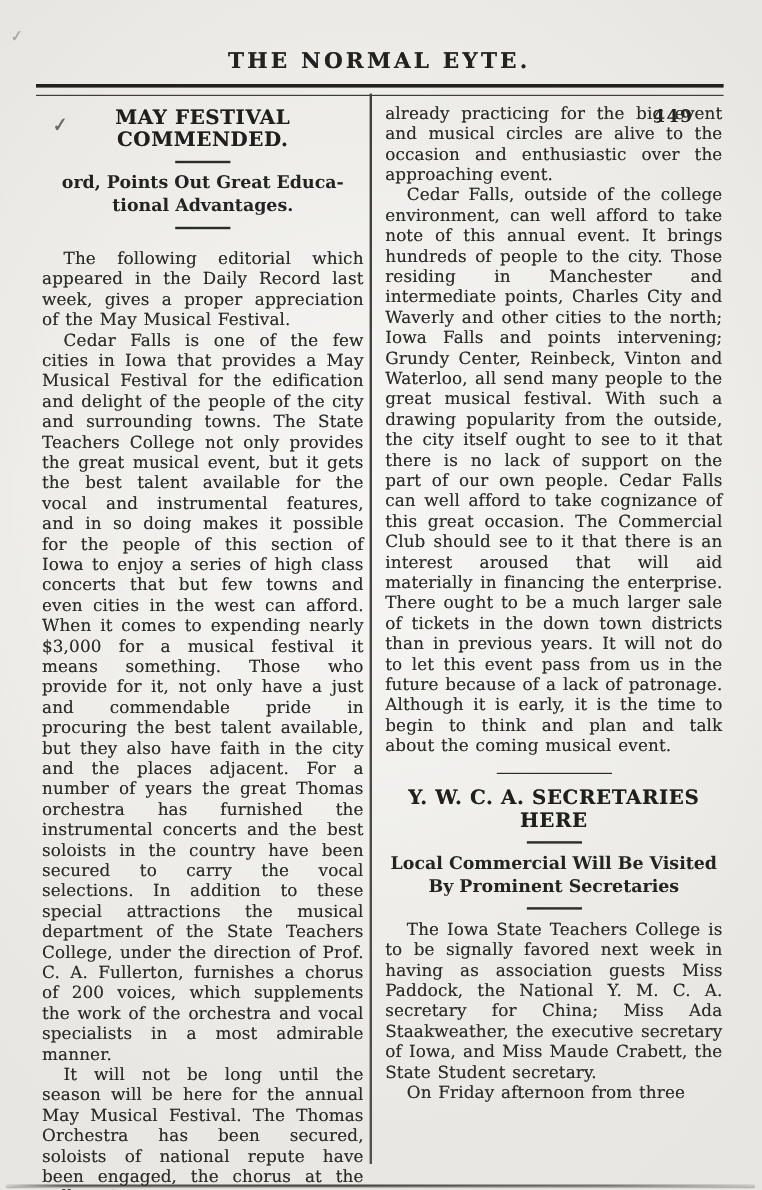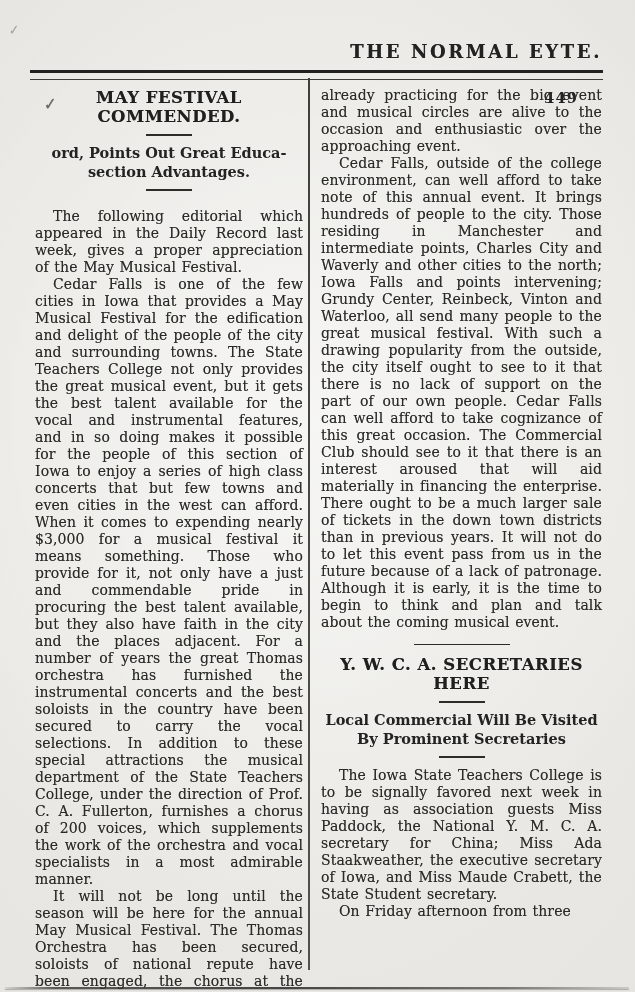--- a/index.html
+++ b/index.html
@@ -12,21 +12,21 @@
       radial-gradient(ellipse 140% 120% at 50% 50%, #ecebe7 0%, #e6e5e1 62%, #dddcd7 88%, #d2d1cc 100%);
     font-family:"DejaVu Serif","Liberation Serif",serif;
     color:#29292687;
     color:#2a2a27;
     overflow:hidden;
   }
 
   
   .masthead { position:absolute; top:41px; left:30px; width:572px; height:24px; }
   .mast-title {
-    display:block; text-align:right;
+    display:block; text-align:center;
     font-weight:bold; font-size:18px; letter-spacing:2.6px;
     color:#222220;
     text-shadow:0 0 .5px rgba(34,34,32,.65);
   }
   .page-num {
     position:absolute; right:24px; top:4px;
     font-weight:bold; font-size:14.5px; letter-spacing:1.2px; color:#222220;margin-top:44px;
   }
   .double-rule {
     position:absolute; top:70px; left:30px; width:573px; height:6px;
@@ -95,21 +95,21 @@
 
   <div class="double-rule"></div>
 
   <div class="content">
 
     <section class="col left">
       <h2 class="headline">MAY FESTIVAL COMMENDED.</h2>
       <div class="rule"></div>
       <div class="subhead">
         <div>ord, Points Out Great Educa-</div>
-        <div>section Advantages.</div>
+        <div>tional Advantages.</div>
       </div>
       <div class="rule"></div>
       <p class="body ind first">The following editorial which appeared in the Daily Record last week, gives a proper appreciation of the May Musical Festival.</p>
       <p class="body ind">Cedar Falls is one of the few cities in Iowa that provides a May Musical Festival for the edification and delight of the people of the city and surrounding towns. The State Teachers College not only provides the great musical event, but it gets the best talent available for the vocal and instrumental features, and in so doing makes it possible for the people of this section of Iowa to enjoy a series of high class concerts that but few towns and even cities in the west can afford. When it comes to expending nearly $3,000 for a musical festival it means something. Those who provide for it, not only have a just and commendable pride in procuring the best talent available, but they also have faith in the city and the places adjacent. For a number of years the great Thomas orchestra has furnished the instrumental concerts and the best soloists in the country have been secured to carry the vocal selections. In addition to these special attractions the musical department of the State Teachers College, under the direction of Prof. C. A. Fullerton, furnishes a chorus of 200 voices, which supplements the work of the orchestra and vocal specialists in a most admirable manner.</p>
       <p class="body ind">It will not be long until the season will be here for the annual May Musical Festival. The Thomas Orchestra has been secured, soloists of national repute have been engaged, the chorus at the college is</p>
     </section>
 
     <div class="divider"></div>
 
     <section class="col right">

